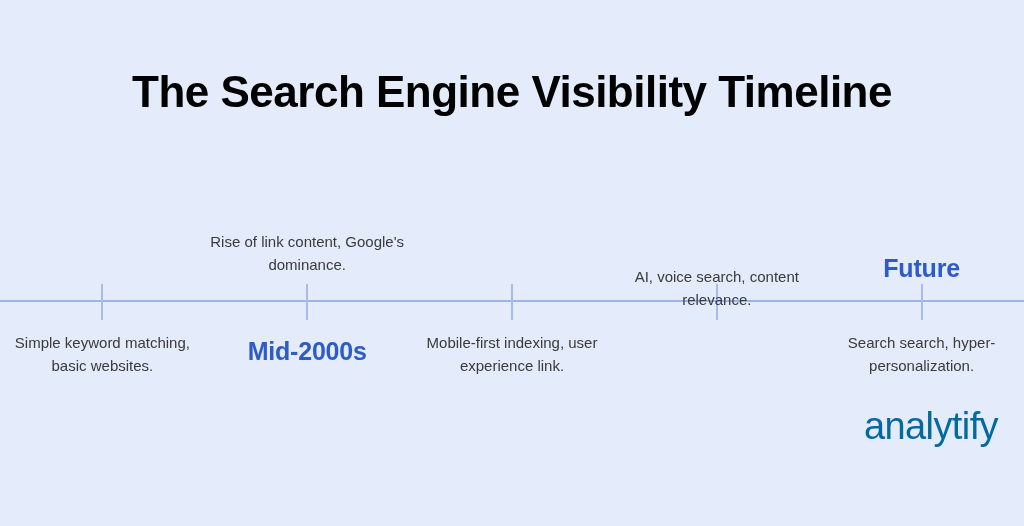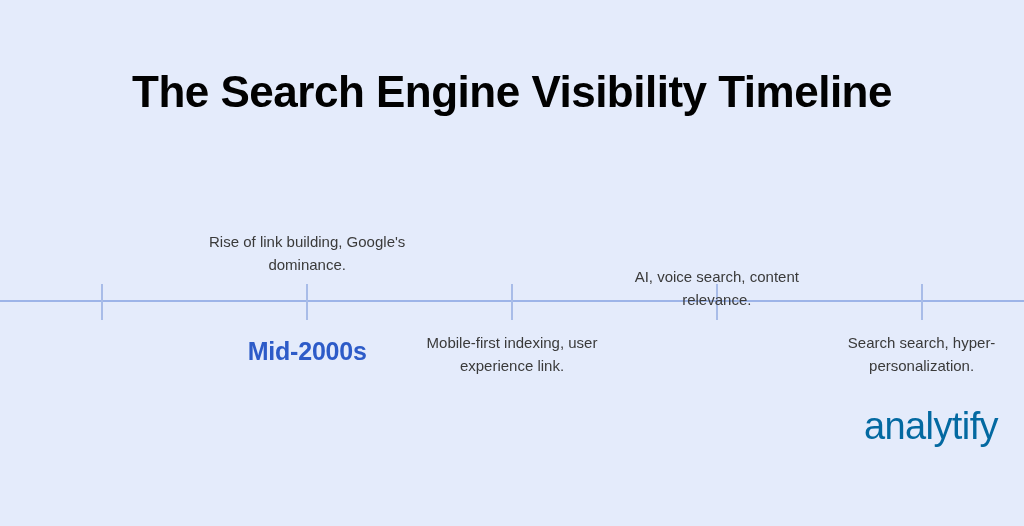--- a/index.html
+++ b/index.html
@@ -126,40 +126,46 @@
   <div id="ticks">
       <div class="tick" style="left: 101.4px;"></div>
       <div class="tick" style="left: 306.2px;"></div>
       <div class="tick" style="left: 511px;"></div>
       <div class="tick" style="left: 715.8px;"></div>
       <div class="tick" style="left: 920.6px;"></div>
     </div>
 
   <div id="items">
       <div class="item" style="left: 2.4px;">
+        <div class="slot-below">
+          <div class="desc">Simple keyword matching, basic websites.</div>
+        </div>
       </div>
       <div class="item" style="left: 207.2px;">
         <div class="slot-above">
-          <div class="desc">Rise of link building, Google's dominance.</div>
+          <div class="desc">Rise of link content, Google's dominance.</div>
         </div>
         <div class="slot-below">
           <div class="label">Mid-2000s</div>
         </div>
       </div>
       <div class="item" style="left: 412px;">
         <div class="slot-below">
           <div class="desc">Mobile-first indexing, user experience link.</div>
         </div>
       </div>
       <div class="item" style="left: 616.8px; margin-top: 35px;">
         <div class="slot-above">
           <div class="desc">AI, voice search, content relevance.</div>
         </div>
       </div>
       <div class="item" style="left: 821.6px;">
+        <div class="slot-above">
+          <div class="label">Future</div>
+        </div>
         <div class="slot-below">
           <div class="desc">Search search, hyper-personalization.</div>
         </div>
       </div>
     </div>
 
   <div class="logo">analytify</div>
 
 </div>
 

